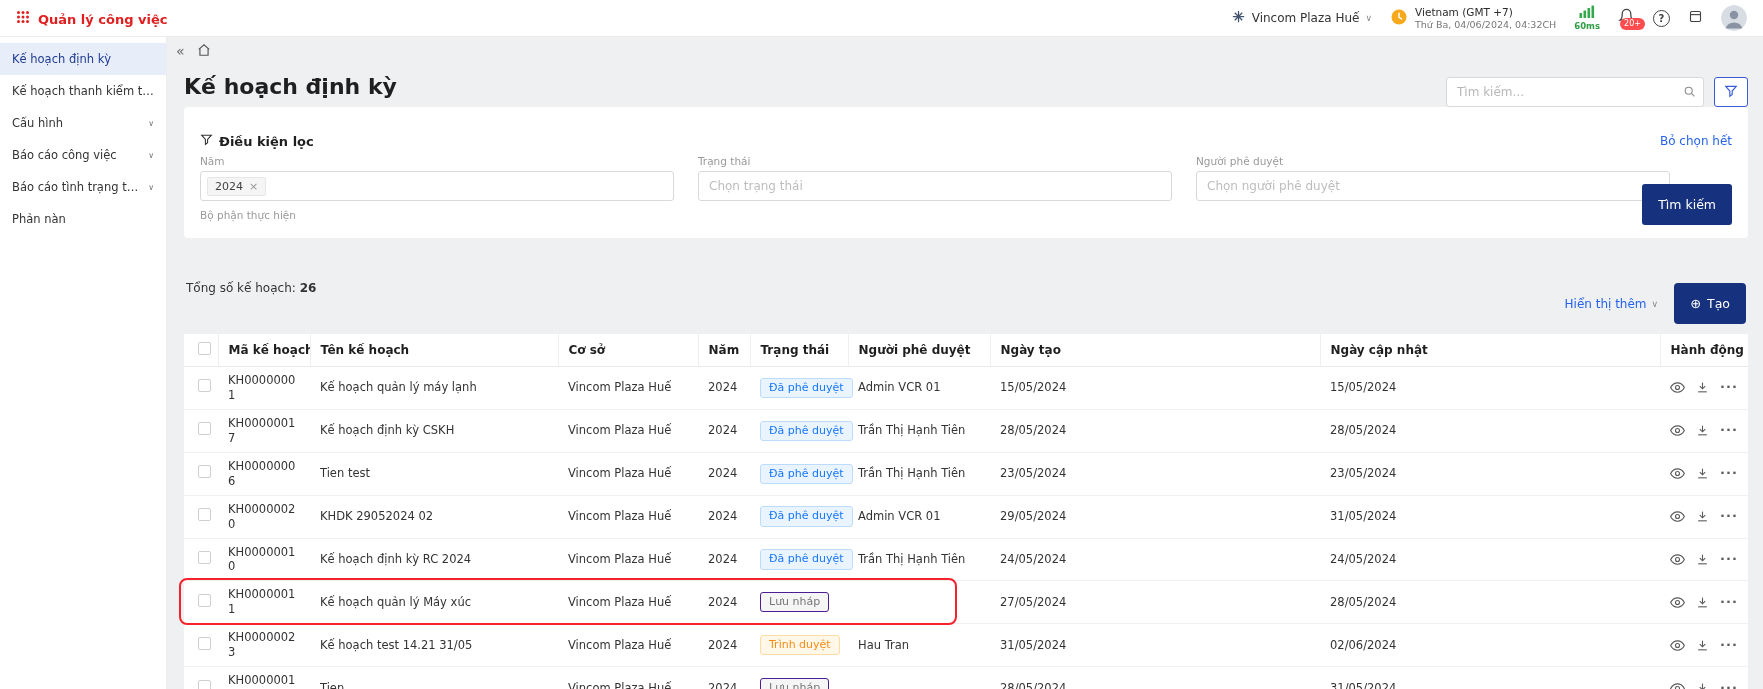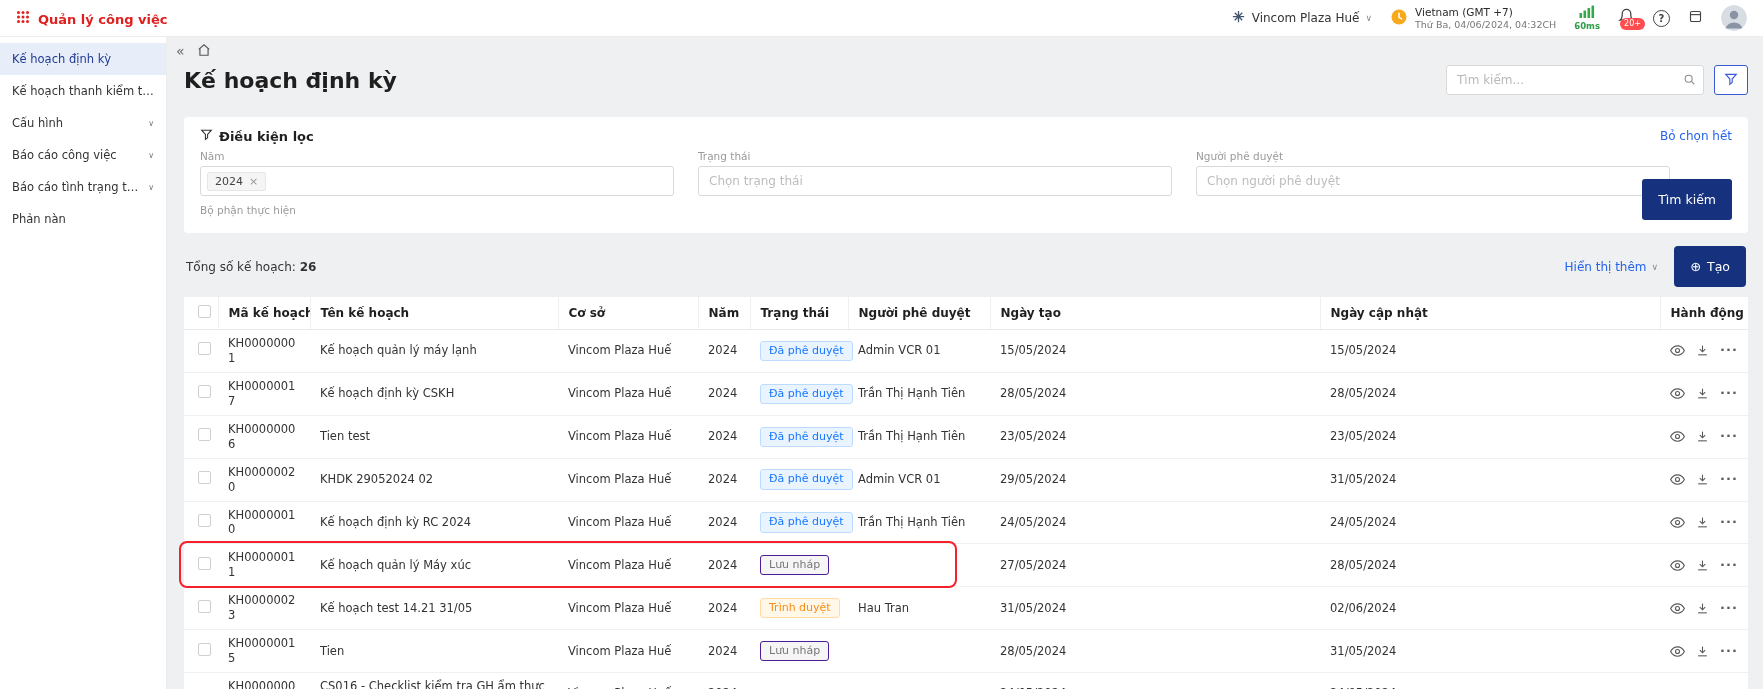--- a/index.html
+++ b/index.html
@@ -34,51 +34,51 @@
     cursor:pointer; gap:4px; }
   .sb-item.active { background:#e7eef9; color:#1f3a93; }
   .sb-label { flex:1; white-space:nowrap; overflow:hidden; text-overflow:ellipsis; }
   .sb-chev { font-size:8px; color:#777; }
   .main { flex:1; padding:5px 15px 0 17px; overflow:hidden; }
   .top-icons { display:flex; align-items:center; gap:12px; color:#666; height:18px; margin-left:-8px; }
   .collapse-ic { font-size:14px; cursor:pointer; line-height:1; }
   
   .title-row { display:flex; align-items:center; justify-content:space-between; margin-top:5px; }
   .page-title { font-size:22px; font-weight:700; color:#1f1f1f; }
-  .title-actions { display:flex; align-items:flex-end; gap:10px; }
+  .title-actions { display:flex; align-items:flex-end; gap:10px;margin-top:12px; }
   .search-box { position:relative; }
   .search-box input { width:258px; height:30px; border:1px solid #d9d9d9; border-radius:3px;
     padding:0 28px 0 10px; font-size:12px; outline:none; font-family:inherit; background:#fff; }
   .search-box input::placeholder { color:#b8b8b8; }
   .search-ic { position:absolute; right:8px; top:8px; }
   .filter-btn { width:34px; height:30px; border:1px solid #3b5bd6; color:#3b5bd6; background:#fff;
     border-radius:3px; display:inline-flex; align-items:center; justify-content:center; cursor:pointer; }
   
-  .filter-card { background:#fff; border-radius:4px; margin-top:22px; padding:11px 16px 13px; position:relative; }
+  .filter-card { background:#fff; border-radius:4px; margin-top:0; padding:26px 16px 13px; position:relative; }
   .filter-head { display:flex; align-items:center; justify-content:space-between; }
   .filter-title { display:flex; align-items:center; gap:6px; font-weight:700; font-size:13px; color:#1f1f1f; }
   .clear-all { color:#2563eb; font-size:12px; cursor:pointer; }
   .filter-grid { display:grid; grid-template-columns:474px 474px 474px; column-gap:24px; margin-top:6px; }
   .field-label { font-size:10.5px; color:#9a9a9a; margin-bottom:4px; }
   .field-input, .tag-input { width:100%; height:30px; border:1px solid #d9d9d9; border-radius:3px;
     font-size:12px; padding:0 10px; outline:none; font-family:inherit; background:#fff; }
   .field-input::placeholder { color:#bdbdbd; }
   .tag-input { display:flex; align-items:center; padding:0 6px; cursor:pointer; }
   .tag-chip { background:#f5f5f5; border:1px solid #e6e6e6; border-radius:2px; font-size:11px;
     color:#444; padding:2px 7px; display:inline-flex; align-items:center; gap:6px; }
   .tag-close { color:#999; cursor:pointer; font-size:11px; line-height:1; }
   .field-row2 { margin-top:8px; width:474px; }
   .btn-primary { background:#16317d; color:#fff; border:none; border-radius:3px; height:41px;
     padding:0 16px; font-size:12.5px; cursor:pointer; font-family:inherit; }
   .filter-search-btn { position:absolute; right:16px; bottom:13px; }
   
   .list-header { display:flex; align-items:center; justify-content:space-between; margin:13px 2px 10px; }
   .summary { font-size:12px; color:#333; }
   .summary b { font-weight:700; }
-  .list-actions { display:flex; align-items:center; gap:16px; }
+  .list-actions { display:flex; align-items:center; gap:16px;margin-top:32px; }
   .show-more { color:#2563eb; font-size:12px; cursor:pointer; display:inline-flex; align-items:center; gap:5px; }
   .create-btn { display:inline-flex; align-items:center; gap:6px; border-radius:4px; }
   .plus-ic { font-size:13px; line-height:1; }
   
   .table-card { background:#fff; border-radius:4px; position:relative; }
   table { width:100%; border-collapse:collapse; table-layout:fixed; }
   th { font-size:12px; font-weight:700; text-align:left; padding:8px 10px; color:#1f1f1f;
     border-bottom:1px solid #e9e9e9; border-right:1px solid #efefef; background:#fff;
     white-space:nowrap; overflow:hidden; }
   th:last-child { border-right:none; }

